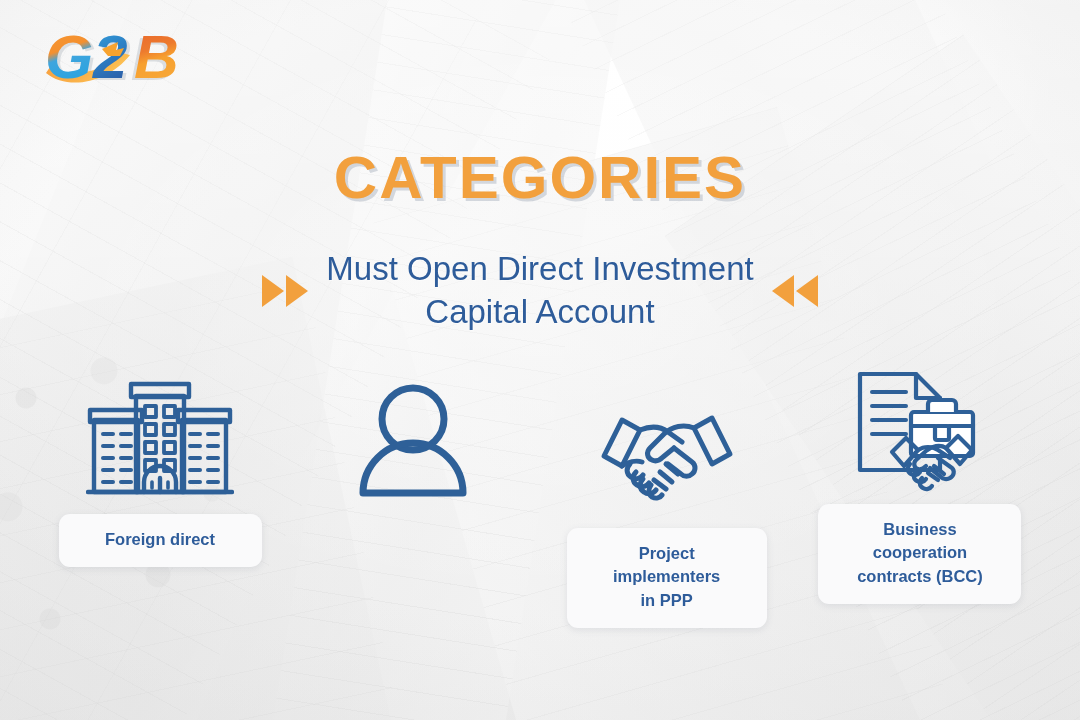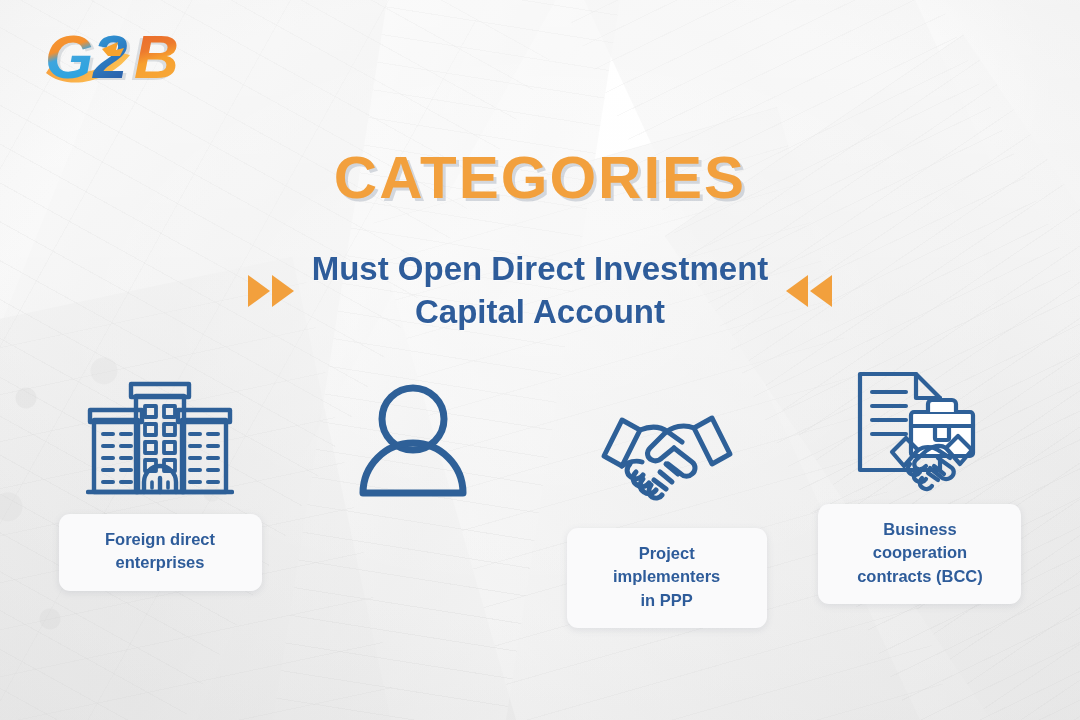--- a/index.html
+++ b/index.html
@@ -172,21 +172,21 @@
     text-shadow:3px 3px 0 rgba(150,160,175,.38);
   }
 
   .subwrap {
     position:absolute; left:0; right:0; top:248px;
     display:flex; flex-direction:column; align-items:center;
   }
   .subrow { display:flex; align-items:center; gap:18px; }
   .subtitle {
     font-size:33px; line-height:1.30;
-    font-weight:bold;
+    font-weight:normal;
     color:#2E5C9A;
     text-align:center;
     text-shadow:1px 1px 0 rgba(255,255,255,.55);
     max-width:600px;
   }
   .arrows { display:flex; gap:2px; flex:0 0 auto; }
   .tri {
     width:0; height:0;
     border-top:16px solid transparent;
     border-bottom:16px solid transparent;
@@ -373,21 +373,20 @@
 
             <path d="M58 114 L58 104 A16 16 0 0 1 90 104 L90 114"></path>
             <line x1="74" y1="100" x2="74" y2="114"></line>
             <line x1="66" y1="104" x2="66" y2="110" stroke-width="3.6"></line>
             <line x1="82" y1="104" x2="82" y2="110" stroke-width="3.6"></line>
             <line x1="2" y1="114" x2="146" y2="114"></line>
           </svg>
         </div>
         <div class="card w1">
           <div>Foreign direct</div>
-          <div>enterprises</div>
         </div>
       </div>
 
       <div class="col c2">
         <div class="icon-box ib2">
           <svg width="116" height="118" viewBox="0 0 116 118" fill="none" stroke="#2E6098" stroke-width="7" stroke-linecap="round" stroke-linejoin="round">
             <circle cx="58" cy="38" r="31"></circle>
             <path d="M8 112 A50 50 0 0 1 108 112 Z"></path>
           </svg>
         </div>

